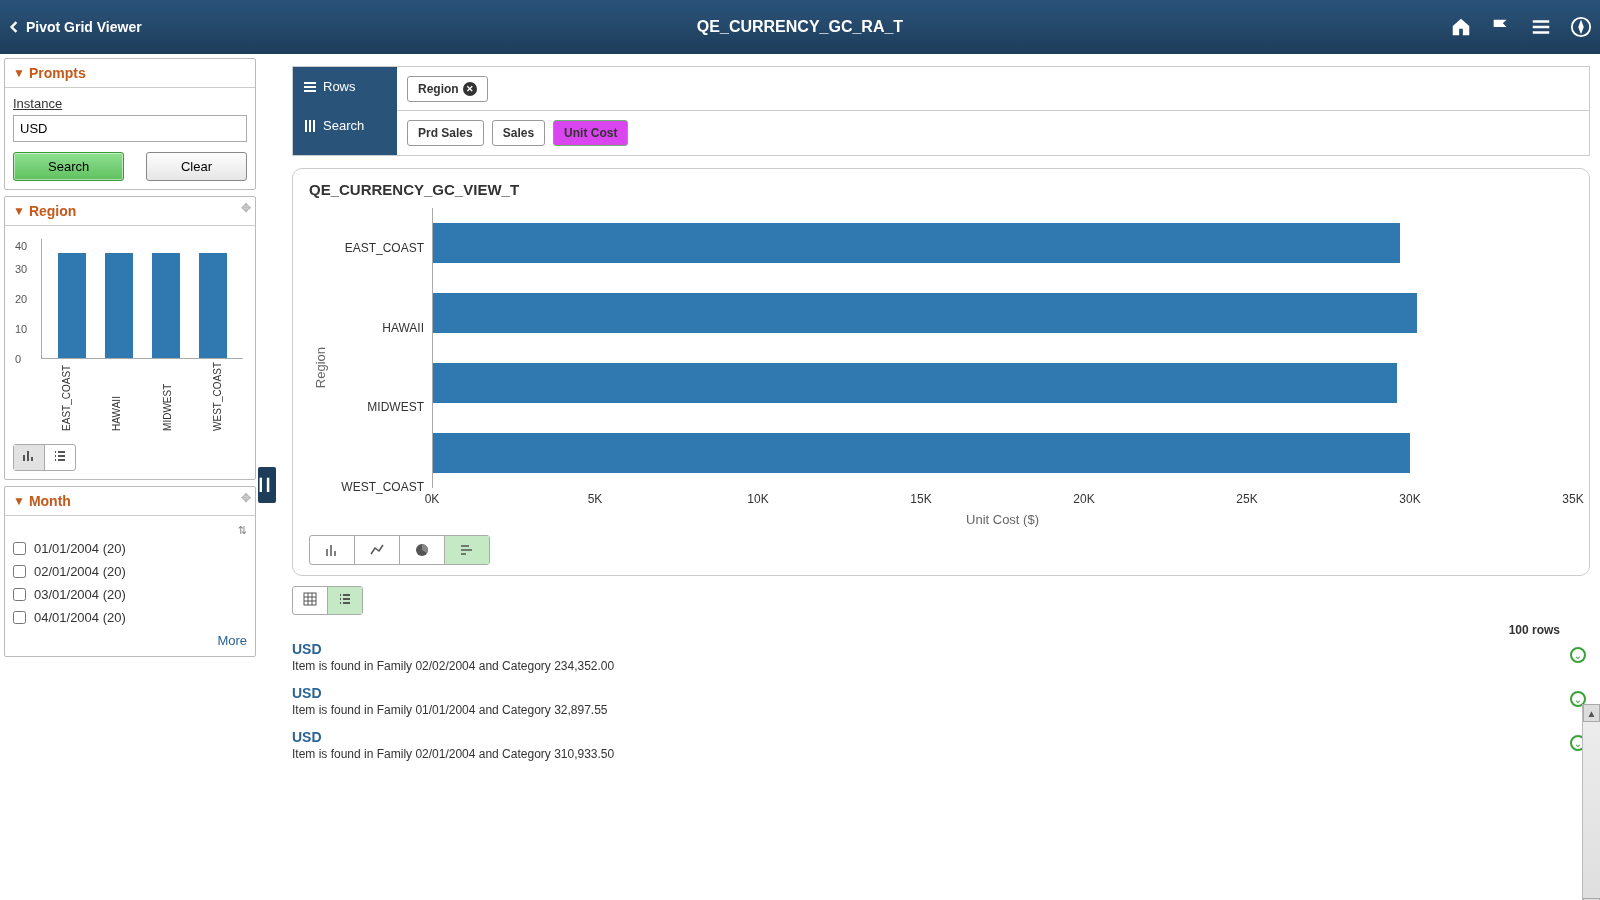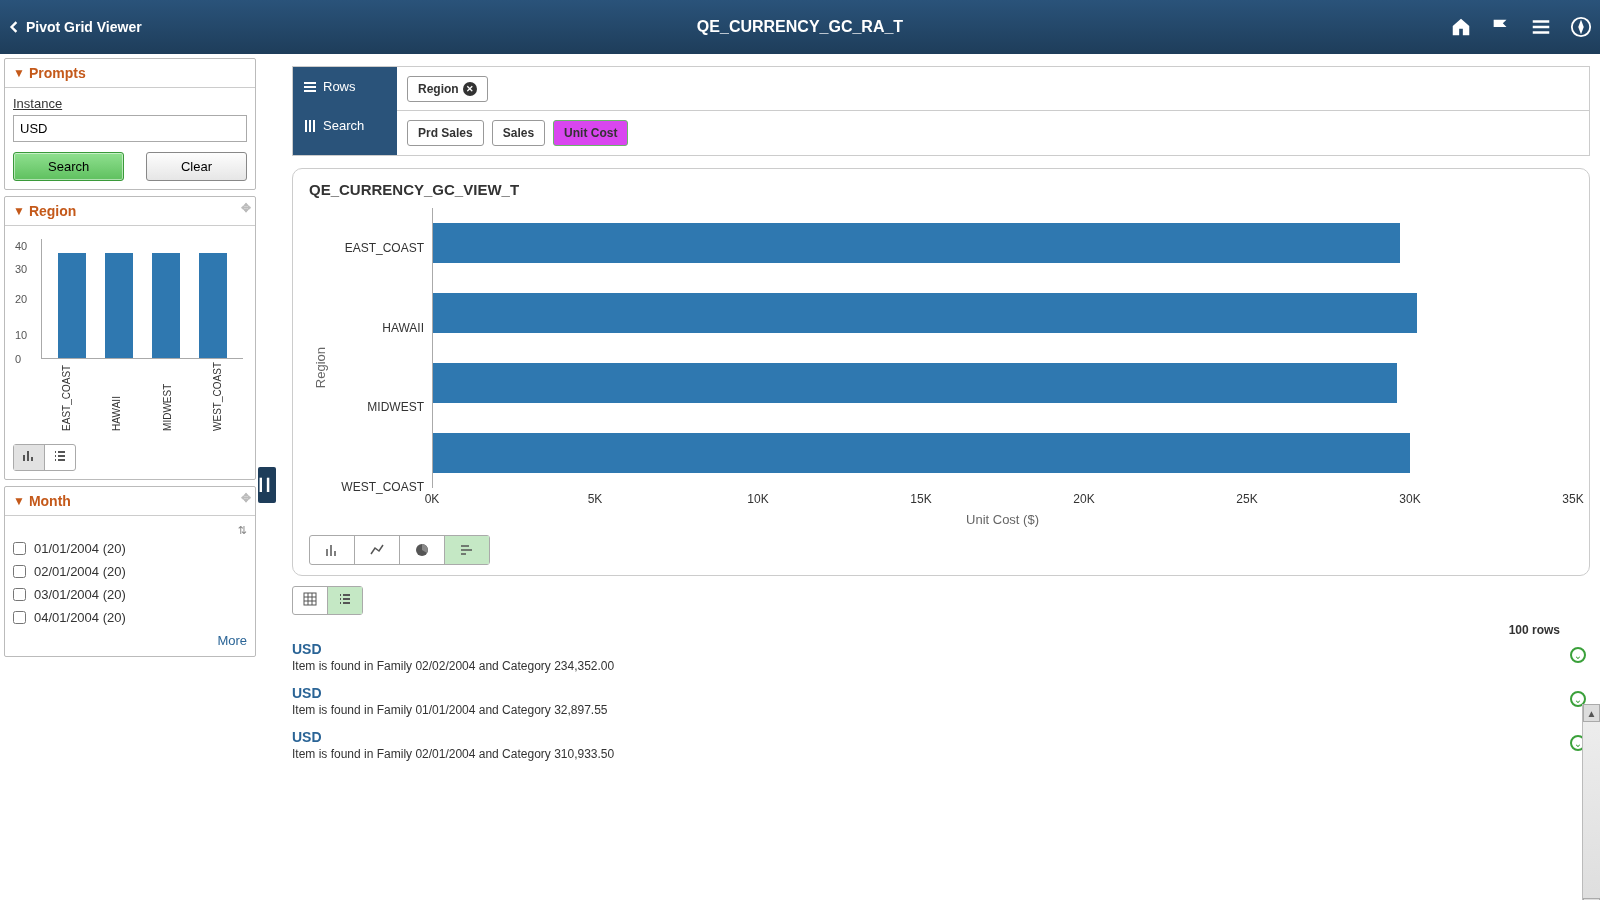--- a/index.html
+++ b/index.html
@@ -126,21 +126,21 @@
         <span class="caret">▼</span>
         <span>Region</span>
         <span class="move">✥</span>
       </div>
       <div class="panel-body">
         <div class="minichart">
           <div id="mini-y">
               <div class="mini-ylab" style="top: 12px; text-align: center;">40</div>
               <div class="mini-ylab" style="top: 35px;">30</div>
               <div class="mini-ylab" style="top: 65px;">20</div>
-              <div class="mini-ylab" style="top: 101px;">10</div>
+              <div class="mini-ylab" style="top: 95px;">10</div>
               <div class="mini-ylab" style="top: 125px;">0</div>
             </div>
           <div class="mini-plot" id="mini-plot">
               <div class="mini-bar" style="height: 105px;"></div>
               <div class="mini-bar" style="height: 105px;"></div>
               <div class="mini-bar" style="height: 105px;"></div>
               <div class="mini-bar" style="height: 105px;"></div>
             </div>
           <div class="mini-xlabs" id="mini-x">
               <div class="mini-xlab">EAST_COAST</div>

